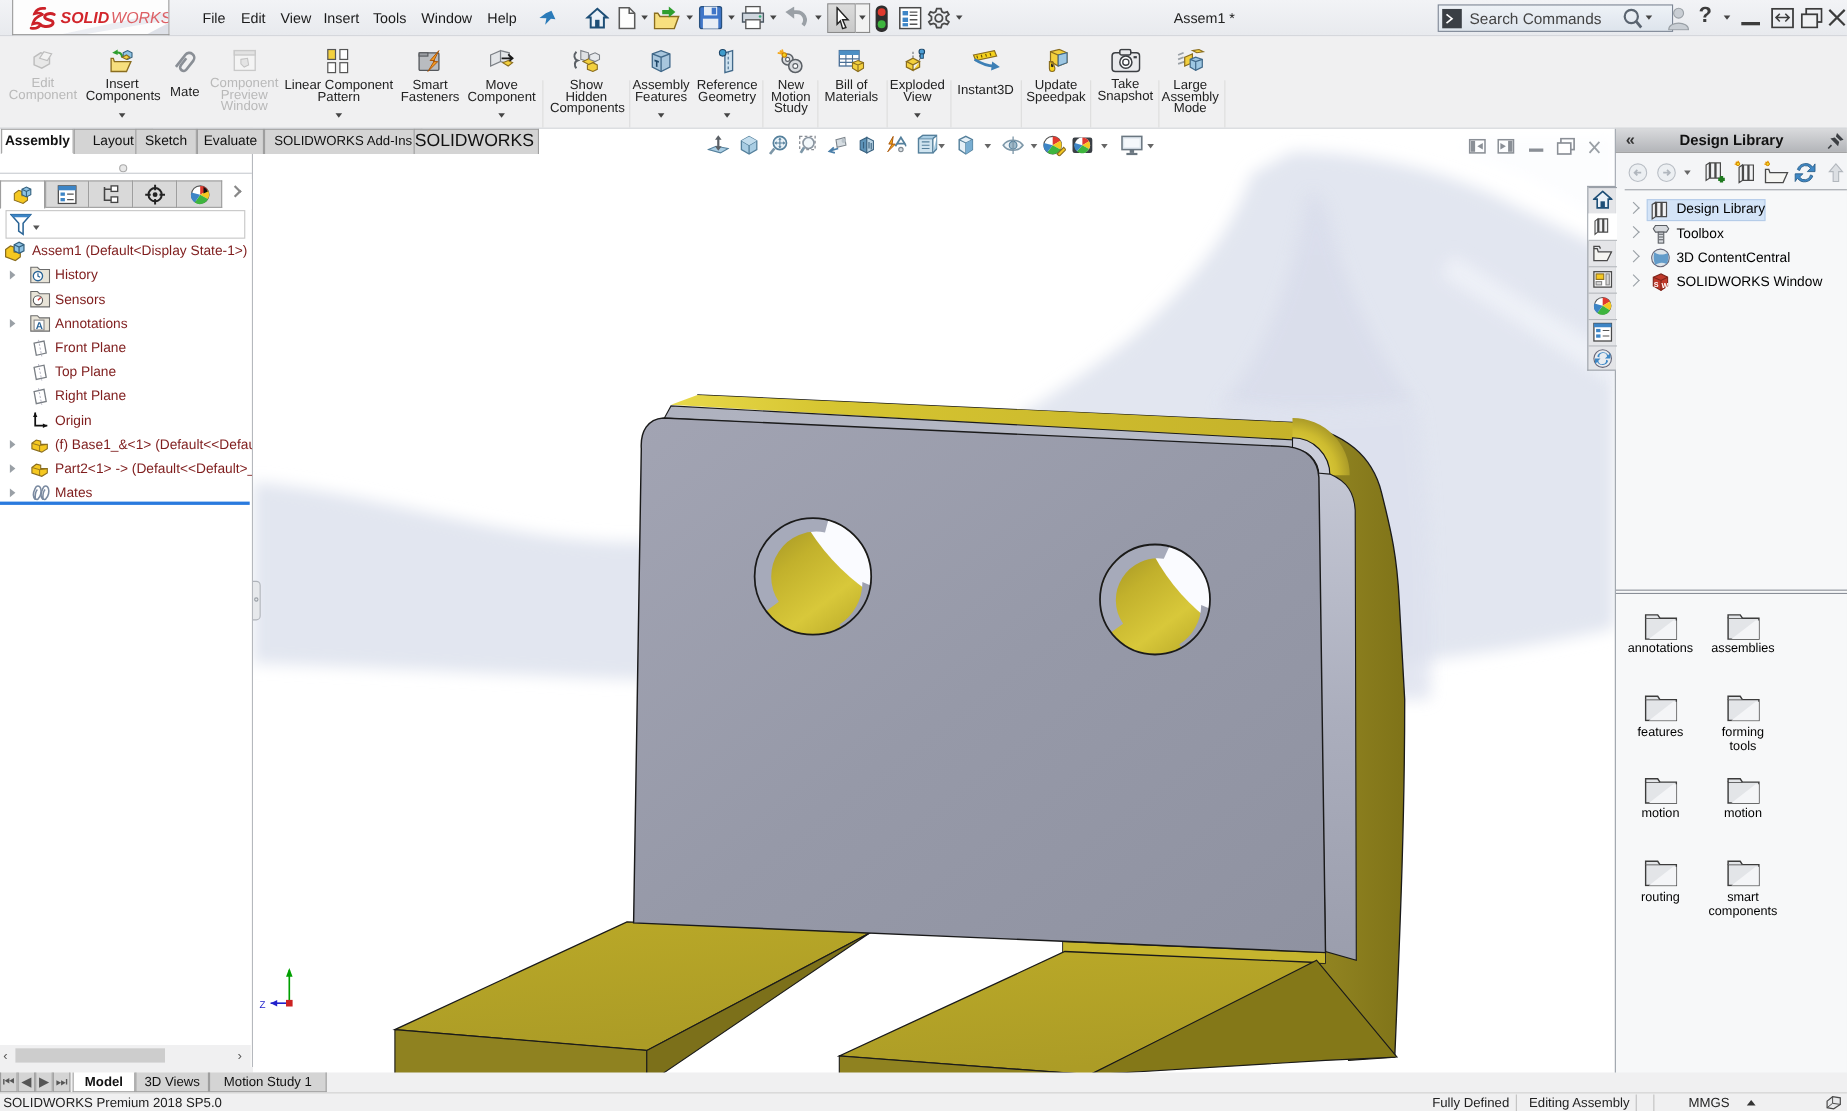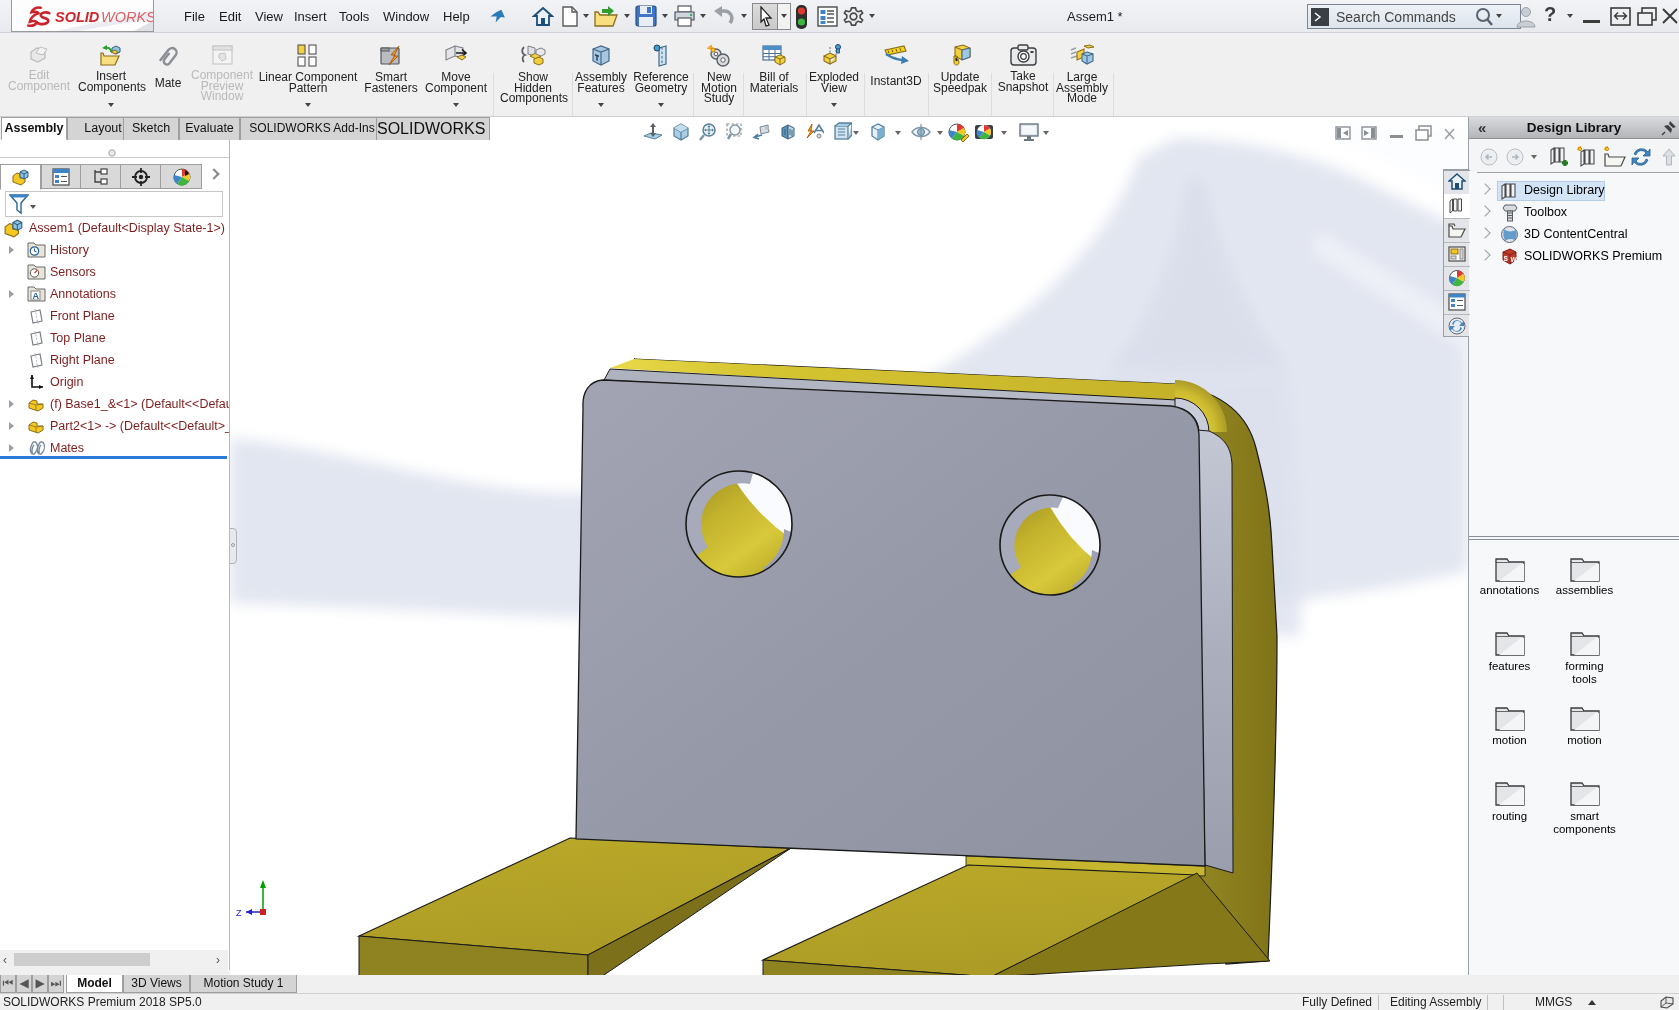--- a/index.html
+++ b/index.html
@@ -743,21 +743,21 @@
       <path d="M4,4 C7,7 12,7 16,5 C17,8 17,12 15,15 C11,13 7,14 5,16 C3,12 3,7 4,4 Z" fill="#4d8fc4" opacity="0.85"></path>
     </svg>
   <div class="abs" style="left:55px;top:110px;font-size:12.5px;color:#000">3D ContentCentral</div>
   <div class="abs" style="left:12px;top:134px;width:8px;height:8px;border-top:1.8px solid #9aa0a6;border-right:1.8px solid #9aa0a6;transform:rotate(45deg)"></div>
   <svg class="abs" style="left:31px;top:130px" width="19" height="19" viewBox="0 0 19 19">
       <path d="M3,5 L10,2 L16,5 L16,13 L10,17 L3,13 Z" fill="#c0392b" stroke="#7e241a"></path>
       <path d="M3,5 L10,8 L16,5 M10,8 L10,17" fill="none" stroke="#7e241a"></path>
       <text x="3.5" y="14" font-size="6.5" font-weight="bold" fill="#fff" font-family="Liberation Sans">S</text>
       <text x="10.5" y="15" font-size="6.5" font-weight="bold" fill="#fff" font-family="Liberation Sans">W</text>
     </svg>
-  <div class="abs" style="left:55px;top:132px;font-size:12.5px;color:#000">SOLIDWORKS Premium</div>
+  <div class="abs" style="left:55px;top:132px;font-size:12.5px;color:#000">SOLIDWORKS Window</div>
   <div class="abs" style="left:0;top:419px;width:211px;height:1px;background:#8a8f98"></div>
   <div class="abs" style="left:0;top:422px;width:211px;height:1px;background:#8a8f98"></div>
   <svg class="abs" style="left:26px;top:440px" width="30" height="25" viewBox="0 0 30 25">
       <path d="M1,5 L1,24 L29,24 L29,5 Z" fill="#e3e5e8" stroke="#3c3c3c" stroke-width="1.3"></path>
       <path d="M1,5 L1,2 L12,2 L14,5" fill="#e3e5e8" stroke="#3c3c3c" stroke-width="1.3"></path>
       <path d="M4,24 L26,7 L29,7 L29,24 Z" fill="#f4f5f7"></path>
     </svg>
   <div class="abs lblf" style="left:0px;top:467px;width:81px">annotations</div>
   <svg class="abs" style="left:101px;top:440px" width="30" height="25" viewBox="0 0 30 25">
       <path d="M1,5 L1,24 L29,24 L29,5 Z" fill="#e3e5e8" stroke="#3c3c3c" stroke-width="1.3"></path>

